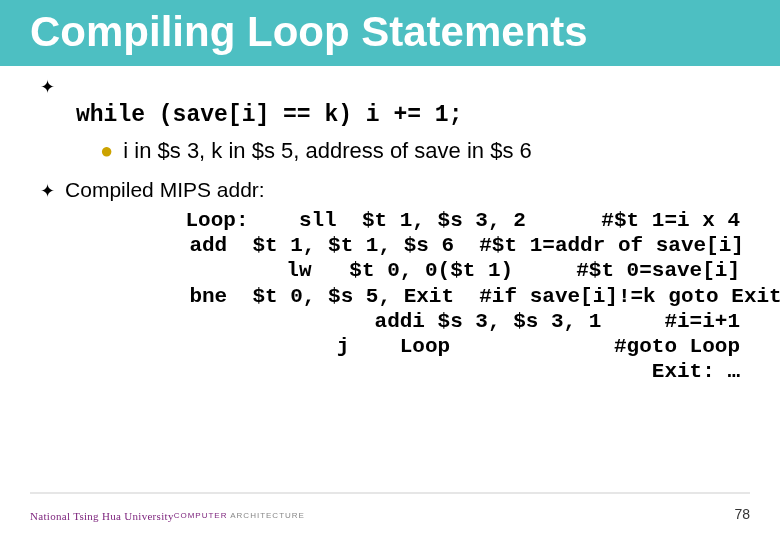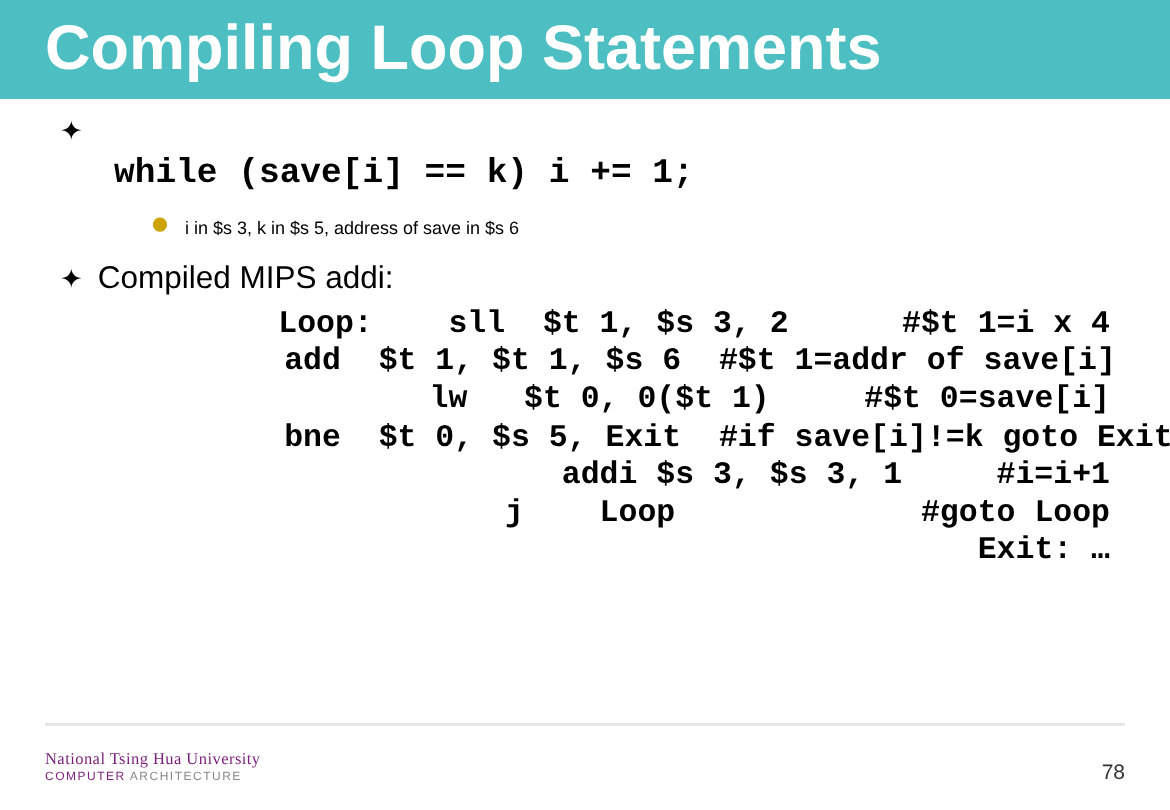--- a/index.html
+++ b/index.html
@@ -5,26 +5,26 @@
 * { margin: 0; padding: 0; box-sizing: border-box; }
 body { width: 780px; height: 540px; background: #fff; font-family: Arial, Helvetica, sans-serif; position: relative; overflow: hidden; }
 .title-banner { background: #4dbfc2; color: #fff; font-family: "Comic Sans MS", cursive, sans-serif; font-size: 42px; font-weight: bold; padding: 8px 20px 10px 30px; text-align: left; }
 .content { padding: 12px 40px 0 40px; }
 .bullet-row { display: flex; align-items: baseline; margin-bottom: 6px; }
 .club-bullet { font-size: 18px; color: #000; margin-right: 10px; line-height: 1; }
 .bullet-text { font-size: 21px; color: #000; }
 .code-c { font-family: "Consolas","Courier New",monospace; font-weight: bold; color: #000; font-size: 23px; margin-left: 36px; margin-bottom: 10px; }
 .sub-row { display: flex; align-items: baseline; margin-left: 60px; margin-bottom: 14px; }
 .dot-bullet { color: #cca300; font-size: 22px; margin-right: 10px; line-height: 1; }
-.sub-text { font-size: 12px; color: #000; }
+.sub-text { font-size: 22px; color: #000; }
 .mips { font-family: "Consolas","Courier New",monospace; font-weight: bold; color: #000; font-size: 21px; line-height: 1.2; margin-left: 36px; white-space: pre; text-align: right; }
 .footer { position: absolute; left: 0; right: 0; bottom: 18px; }
 .footer-line { height: 2px; background: #e6e6e6; margin: 0 30px 4px 30px; }
 .footer-inner { display: flex; align-items: flex-end; justify-content: space-between; padding: 0 30px; }
-.logo-block { display: flex; flex-direction: column; margin-top: 12px; }
+.logo-block { display: flex; flex-direction: row; margin-top: 12px; }
 .uni { font-family: Georgia, serif; font-size: 11px; color: #7a1f7a; letter-spacing: 0.3px; }
 .dept { font-size: 8px; letter-spacing: 1px; margin-top: 1px; }
 .dept .c { color: #7a1f7a; font-weight: normal; }
 .dept .a { color: #888; }
 .pagenum { font-size: 14px; color: #333; }
 </style>
 </head>
 <body>
 
 <div class="title-banner">Compiling Loop Statements</div>
@@ -37,21 +37,21 @@
 
   <div class="code-c">while (save[i] == k) i += 1;</div>
 
   <div class="sub-row">
     <span class="dot-bullet">●</span>
     <span class="sub-text">i in $s 3, k in $s 5, address of save in $s 6</span>
   </div>
 
   <div class="bullet-row">
     <span class="club-bullet">✦</span>
-    <span class="bullet-text">Compiled MIPS addi:</span>
+    <span class="bullet-text">Compiled MIPS addr:</span>
   </div>
 
   <div class="mips">Loop:    sll  $t 1, $s 3, 2      #$t 1=i x 4
          add  $t 1, $t 1, $s 6  #$t 1=addr of save[i]
          lw   $t 0, 0($t 1)     #$t 0=save[i]
          bne  $t 0, $s 5, Exit  #if save[i]!=k goto Exit
          addi $s 3, $s 3, 1     #i=i+1
          j    Loop             #goto Loop
 Exit: …</div>
 

